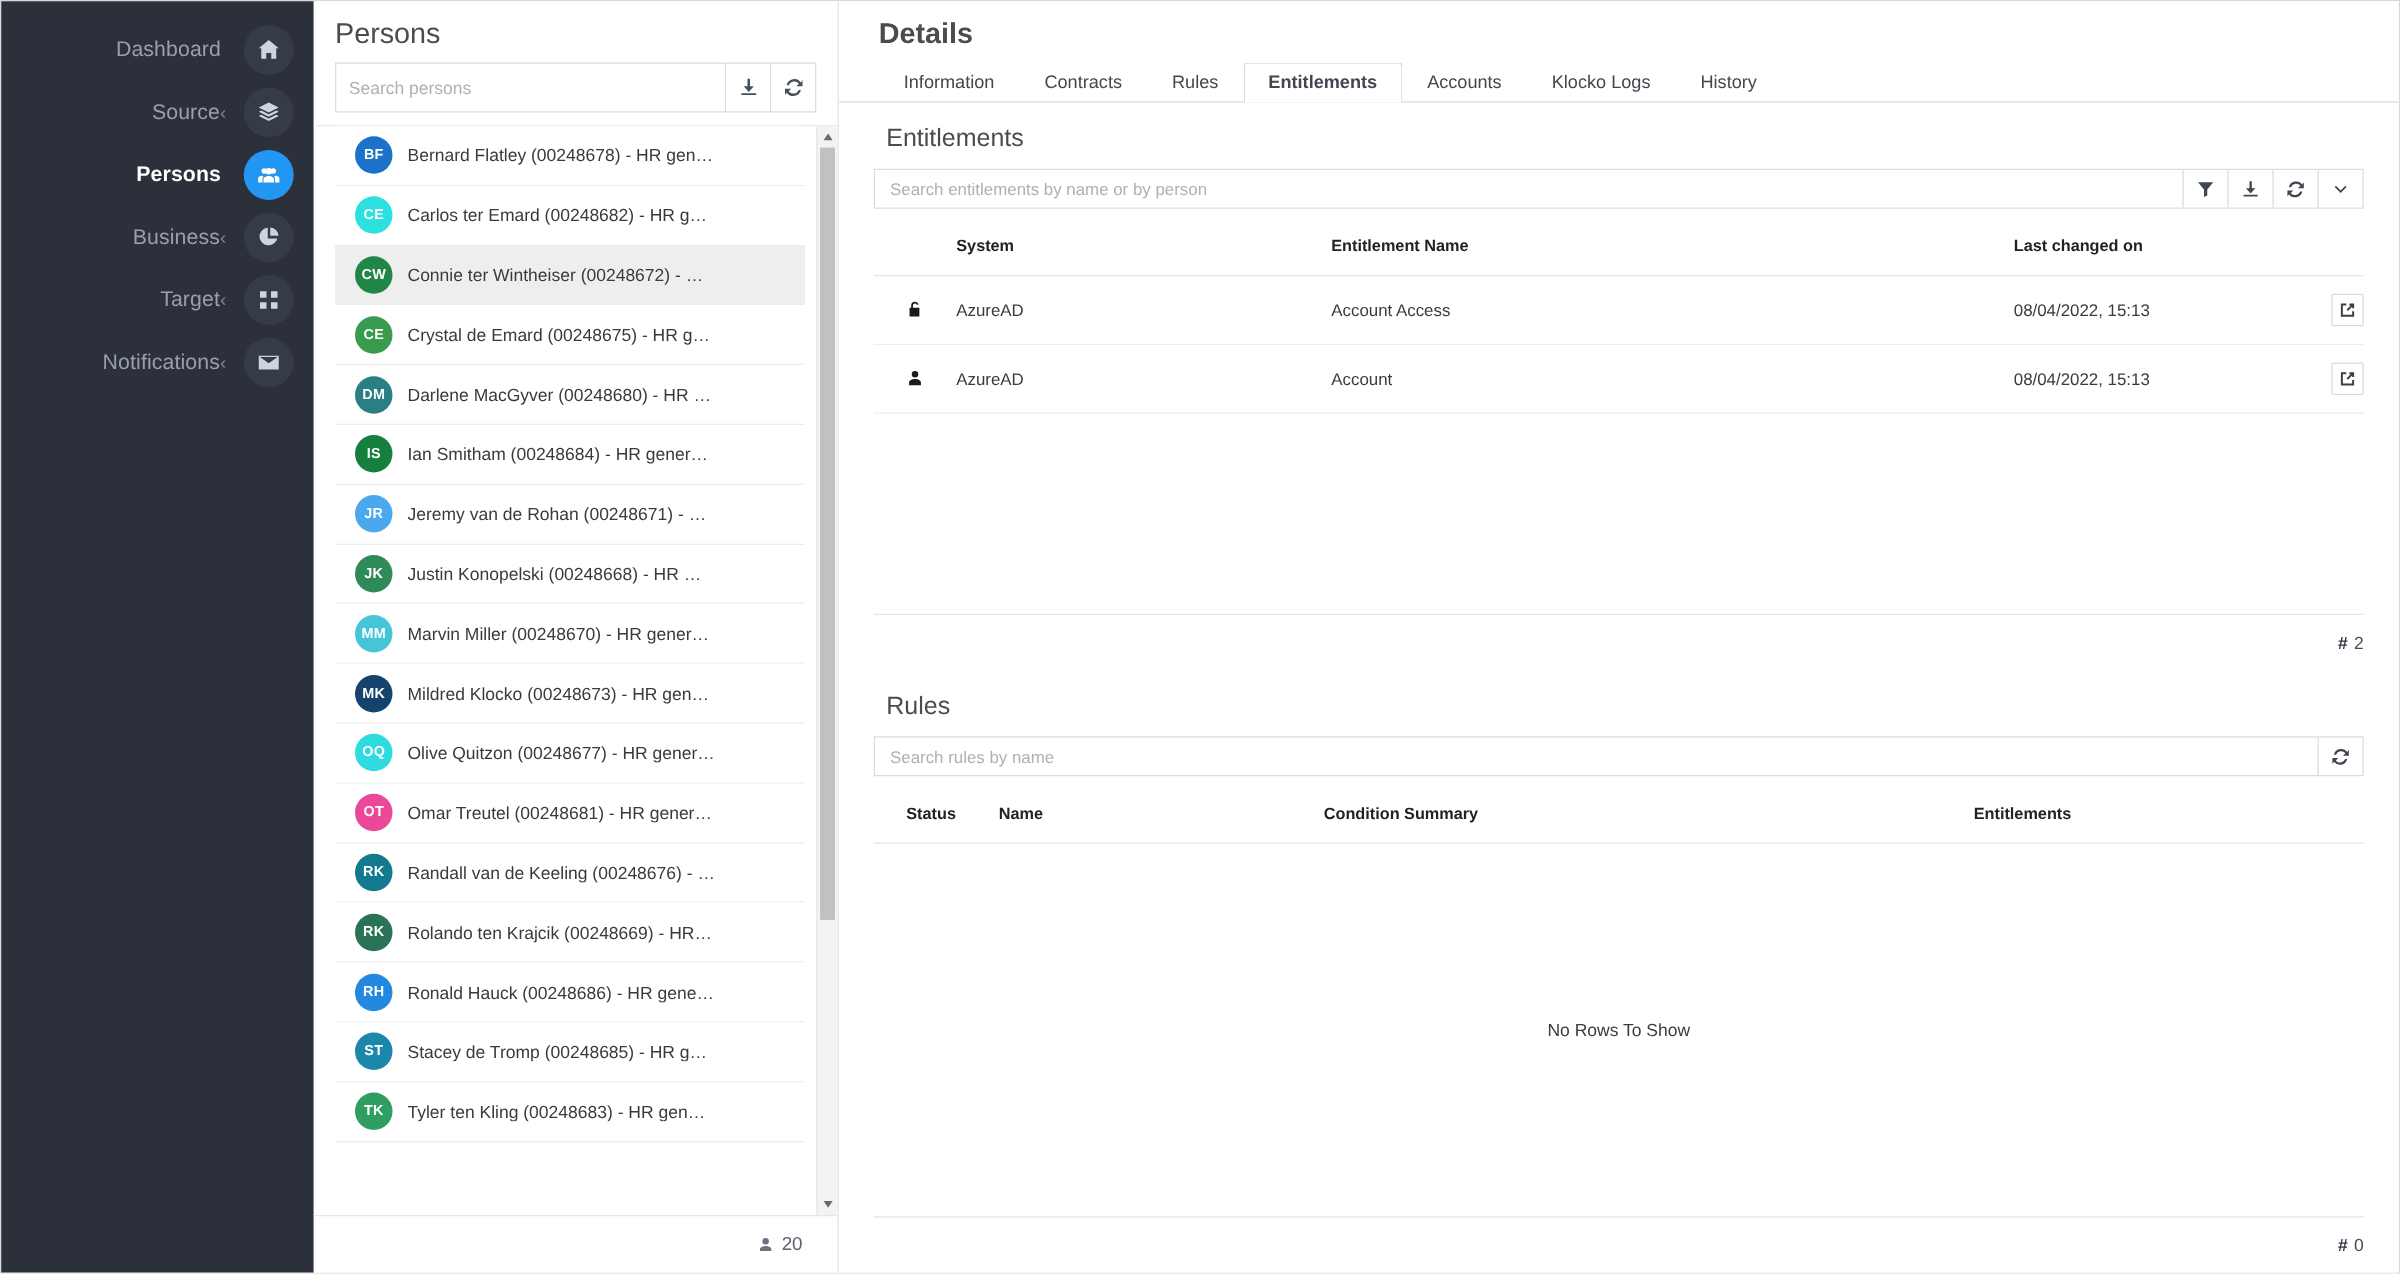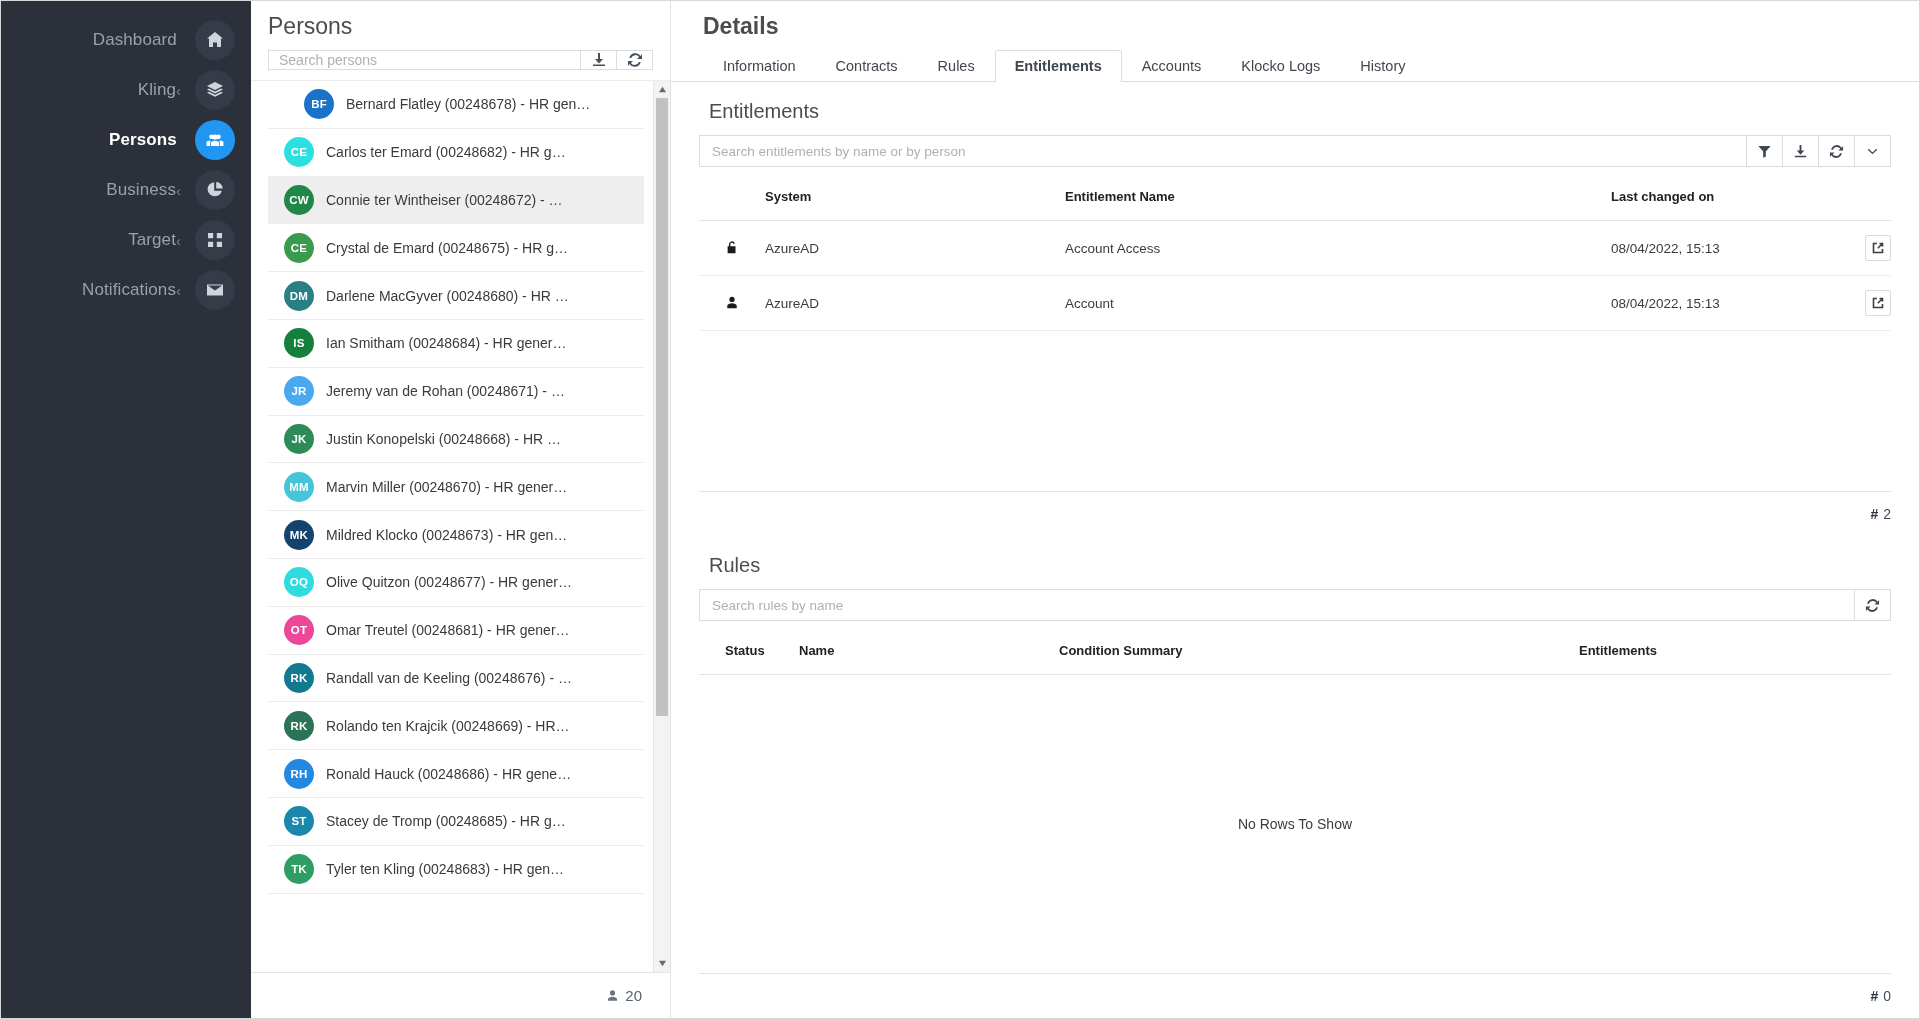--- a/index.html
+++ b/index.html
@@ -76,21 +76,21 @@
   }
   .panel-title {
     font-size: 23px;
     color: #4c4c4c;
     font-weight: normal;
     padding: 12px 0 10px 17px;
   }
   .persons-toolbar {
     display: flex;
     padding: 0 17px 0 17px;
-    height: 20px;
+    height: 40px;
     align-items: stretch;
   }
   .search-box {
     flex: 1;
     border: 1px solid #dcdcdc;
     background: #fff;
     display: flex;
     align-items: center;
     padding: 0 10px;
     font-size: 14px;
@@ -331,21 +331,21 @@
       <div class="nav-item">
         <span class="nav-label">Dashboard</span>
         <span class="nav-caret">&nbsp;</span>
         <span class="nav-bubble">
           <svg viewBox="0 0 18 18">
             <path d="M9 1 1 7.6h2V16h4v-4.6h4V16h4V7.6h2z"></path>
           </svg>
         </span>
       </div>
       <div class="nav-item">
-        <span class="nav-label">Kling</span>
+        <span class="nav-label">Source</span>
         <span class="nav-caret">‹</span>
         <span class="nav-bubble">
           <svg viewBox="0 0 18 18">
             <path d="M9 1 1 5l8 4 8-4zM1 8.4 9 12.4l8-4L15 7.4 9 10.4 3 7.4zM1 11.7l8 4 8-4-2-1-6 3-6-3z"></path>
           </svg>
         </span>
       </div>
       <div class="nav-item active">
         <span class="nav-label">Persons</span>
         <span class="nav-caret">&nbsp;</span>
@@ -399,21 +399,21 @@
       <div class="icon-btn">
         <svg viewBox="0 0 16 16">
             <path d="M13.6 3.9A6.3 6.3 0 0 0 2.3 6.1h1.8a4.6 4.6 0 0 1 8-1.1L10 7h5V2l-1.4 1.9zM11.9 9.9a4.6 4.6 0 0 1-8 1.1L6 9H1v5l1.4-1.9A6.3 6.3 0 0 0 13.7 9.9h-1.8z"></path>
           </svg>
       </div>
     </div>
 
     <div class="persons-list-wrap">
       <div class="persons-list" id="persons-list">
           <div class="person-row">
-            <div class="avatar" style="background: rgb(26, 115, 200); margin-left: 20px;">BF</div>
+            <div class="avatar" style="background: rgb(26, 115, 200);">BF</div>
             <div class="person-name">Bernard Flatley (00248678) - HR gen…</div>
           </div>
           <div class="person-row">
             <div class="avatar" style="background: rgb(45, 224, 224);">CE</div>
             <div class="person-name">Carlos ter Emard (00248682) - HR g…</div>
           </div>
           <div class="person-row selected">
             <div class="avatar" style="background: rgb(33, 135, 73);">CW</div>
             <div class="person-name">Connie ter Wintheiser (00248672) - …</div>
           </div>

